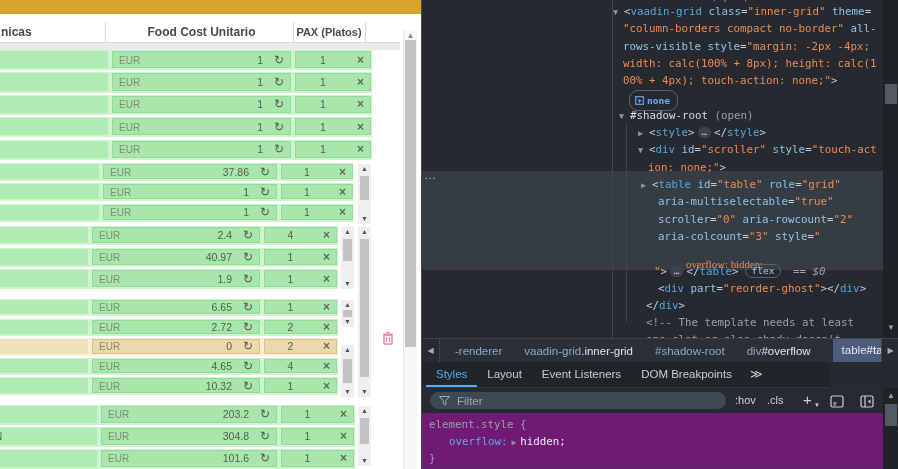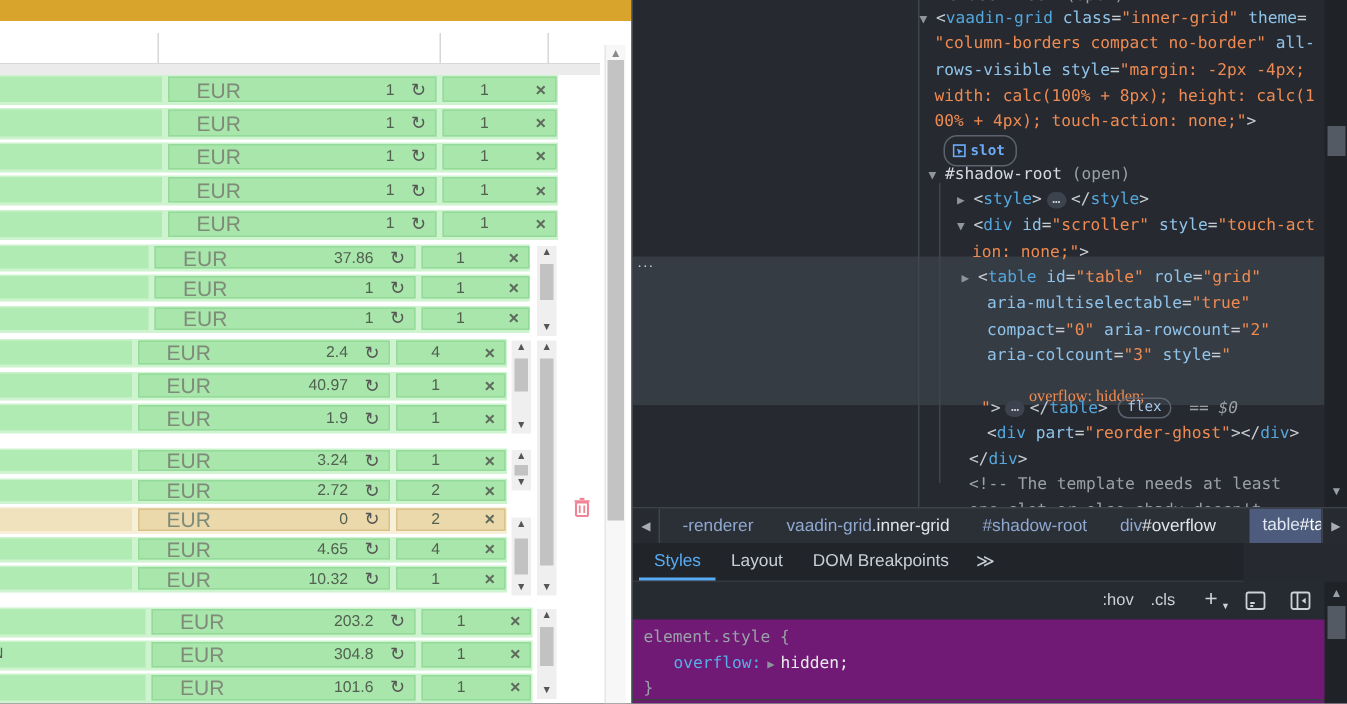--- a/index.html
+++ b/index.html
@@ -17,21 +17,21 @@
   .hline{position:absolute;left:0;top:42px;width:400px;height:1px;background:#d8d8d8;}
   .grayband{position:absolute;left:0;top:43px;width:400px;height:7px;background:#ebebeb;}
   .grow{position:absolute;left:0;}
   .row{position:relative;background:#cdf3cf;}
   .row.hl{background:#f7efd8;}
   .c1{position:absolute;left:0;top:1px;bottom:2px;background:#b1ebb4;overflow:hidden;}
   .row.hl .c1{background:#efe2bd;}
   .frag{position:absolute;left:-5px;top:50%;transform:translateY(-50%);font-size:10px;color:#55604f;}
   .cell{position:absolute;top:1px;bottom:2px;background:#a8e6ac;border:1px solid #94da99;box-sizing:border-box;}
   .row.hl .cell{background:#ecd9ab;border-color:#d8c28a;}
-  .cur{position:absolute;left:6px;top:50%;transform:translateY(-50%);font-size:14px;color:#7f8b79;margin-left:12px;}
+  .cur{position:absolute;left:6px;top:50%;transform:translateY(-50%);font-size:10px;color:#7f8b79;}
   .cost{position:absolute;right:27px;top:50%;transform:translateY(-50%);font-size:10.5px;color:#51604f;}
   .ref{position:absolute;right:6px;top:50%;transform:translateY(-50%);font-size:12px;color:#555;}
   .paxv{position:absolute;left:0;right:20px;top:50%;transform:translateY(-50%);text-align:center;font-size:10.5px;color:#51604f;}
   .xbtn{position:absolute;right:6px;top:50%;transform:translateY(-50%);font-size:12px;font-weight:bold;color:#5f6b5c;}
   .sb{position:absolute;background:#efefef;width:13px;}
   .sb .ar{position:absolute;left:0;width:13px;height:10px;text-align:center;font-size:7px;color:#555;line-height:10px;}
   .sb .thumb{position:absolute;left:2px;width:9px;background:#c2c2c2;}
   .appsb{position:absolute;left:403px;top:30px;width:13px;height:439px;background:#f7f7f7;border-left:1px solid #e7e7e7;}
   .appsb .ar{position:absolute;left:0;top:1px;width:13px;text-align:center;font-size:8px;color:#8a8a8a;}
   .appsb .thumb{position:absolute;left:1px;top:10px;width:11px;height:307px;background:#c3c3c3;}
@@ -100,20 +100,25 @@
   .stsb .thumb{position:absolute;left:2px;top:16px;width:12px;height:22px;background:#535a63;}
 </style>
 </head>
 <body>
 
 <div class="stage">
 
   <div class="app">
     <div class="topbar"></div>
 
+    <div class="thead">
+      <div class="th th1">nicas</div>
+      <div class="th th2">Food Cost Unitario</div>
+      <div class="th th3">PAX (Platos)</div>
+    </div>
     <div class="vline" style="left:105px"></div>
     <div class="vline" style="left:293px"></div>
     <div class="vline" style="left:365px"></div>
     <div class="hline"></div>
     <div class="grayband"></div>
 
     <div id="groups">
         <div class="grow" style="top: 50px; width: 372px;">
           <div class="row" style="height: 20.2px; margin-bottom: 2.2px;">
             <div class="c1" style="width: 108px;"></div>
@@ -250,21 +255,21 @@
               <span class="paxv">1</span>
               <span class="xbtn">×</span>
             </div>
           </div>
         </div>
         <div class="grow" style="top: 299px; width: 338px;">
           <div class="row" style="height: 17.4px; margin-bottom: 2.2px;">
             <div class="c1" style="width: 88px;"></div>
             <div class="cell" style="left: 92px; width: 168px;">
               <span class="cur">EUR</span>
-              <span class="cost">3.24</span>
+              <span class="cost">6.65</span>
               <span class="ref">↻</span>
             </div>
             <div class="cell" style="left: 264px; width: 73px;">
               <span class="paxv">1</span>
               <span class="xbtn">×</span>
             </div>
           </div>
           <div class="row" style="height: 17.4px; margin-bottom: 2.2px;">
             <div class="c1" style="width: 88px;"></div>
             <div class="cell" style="left: 92px; width: 168px;">
@@ -413,28 +418,28 @@
       <div id="code">
           <div class="cl" style="left: 204px; top: -12px;"><span class="w">#shadow-root</span><span class="o"> (open)</span></div>
           <div class="cl" style="left: 191px; top: 3px;"><span class="a">▼</span><span class="p">&lt;</span><span class="t">vaadin-grid</span><span class="p"> </span><span class="at">class</span><span class="p">=</span><span class="v">"inner-grid"</span><span class="p"> </span><span class="at">theme</span><span class="p">=</span></div>
           <div class="cl" style="left: 201px; top: 20.3px;"><span class="v">"column-borders compact no-border"</span><span class="p"> </span><span class="at">all-</span></div>
           <div class="cl" style="left: 201px; top: 37.6px;"><span class="at">rows-visible</span><span class="p"> </span><span class="at">style</span><span class="p">=</span><span class="v">"margin: -2px -4px;</span></div>
           <div class="cl" style="left: 201px; top: 54.9px;"><span class="v">width: calc(100% + 8px); height: calc(1</span></div>
           <div class="cl" style="left: 201px; top: 72.2px;"><span class="v">00% + 4px); touch-action: none;"</span><span class="p">&gt;</span></div>
           <div class="cl" style="left: 207px; top: 89.5px;"><span class="slotbadge"><svg width="9" height="9" viewBox="0 0 9 9">
                 <rect x="0.7" y="0.7" width="7.6" height="7.6" fill="none" stroke="#6cabf7" stroke-width="1.1"></rect>
                 <path d="M3,3 L7,5 L5,5.6 L4.2,7.4 Z" fill="#6cabf7"></path>
-              </svg><span>slot</span></span></div>
+              </svg><span>none</span></span></div>
           <div class="cl" style="left: 197px; top: 106.8px;"><span class="a">▼</span><span class="w">#shadow-root</span><span class="o"> (open)</span></div>
           <div class="cl" style="left: 216px; top: 124.1px;"><span class="a">▶</span><span class="p">&lt;</span><span class="t">style</span><span class="p">&gt;</span><span class="e">…</span><span class="p">&lt;/</span><span class="t">style</span><span class="p">&gt;</span></div>
           <div class="cl" style="left: 216px; top: 141.4px;"><span class="a">▼</span><span class="p">&lt;</span><span class="t">div</span><span class="p"> </span><span class="at">id</span><span class="p">=</span><span class="v">"scroller"</span><span class="p"> </span><span class="at">style</span><span class="p">=</span><span class="v">"touch-act</span></div>
           <div class="cl" style="left: 226px; top: 158.7px;"><span class="v">ion: none;"</span><span class="p">&gt;</span></div>
           <div class="cl" style="left: 219px; top: 176px;"><span class="a">▶</span><span class="p">&lt;</span><span class="t">table</span><span class="p"> </span><span class="at">id</span><span class="p">=</span><span class="v">"table"</span><span class="p"> </span><span class="at">role</span><span class="p">=</span><span class="v">"grid"</span></div>
           <div class="cl" style="left: 236px; top: 193.3px;"><span class="at">aria-multiselectable</span><span class="p">=</span><span class="v">"true"</span></div>
-          <div class="cl" style="left: 236px; top: 210.6px;"><span class="at">compact</span><span class="p">=</span><span class="v">"0"</span><span class="p"> </span><span class="at">aria-rowcount</span><span class="p">=</span><span class="v">"2"</span></div>
+          <div class="cl" style="left: 236px; top: 210.6px;"><span class="at">scroller</span><span class="p">=</span><span class="v">"0"</span><span class="p"> </span><span class="at">aria-rowcount</span><span class="p">=</span><span class="v">"2"</span></div>
           <div class="cl" style="left: 236px; top: 227.9px;"><span class="at">aria-colcount</span><span class="p">=</span><span class="v">"3"</span><span class="p"> </span><span class="at">style</span><span class="p">=</span><span class="v">"</span></div>
           <div class="cl" style="left: 264px; top: 256px; font-family: Liberation Serif, serif;"><span class="v">overflow: hidden;</span></div>
           <div class="cl" style="left: 232px; top: 262.5px;"><span class="v">"</span><span class="p">&gt;</span><span class="e">…</span><span class="p">&lt;/</span><span class="t">table</span><span class="p">&gt;</span><span class="fx">flex</span><span class="it"> == $0</span></div>
           <div class="cl" style="left: 236px; top: 280px;"><span class="p">&lt;</span><span class="t">div</span><span class="p"> </span><span class="at">part</span><span class="p">=</span><span class="v">"reorder-ghost"</span><span class="p">&gt;&lt;/</span><span class="t">div</span><span class="p">&gt;</span></div>
           <div class="cl" style="left: 224px; top: 297px;"><span class="p">&lt;/</span><span class="t">div</span><span class="p">&gt;</span></div>
           <div class="cl" style="left: 224px; top: 314px;"><span class="c">&lt;!-- The template needs at least</span></div>
           <div class="cl" style="left: 224px; top: 331px;"><span class="c">one slot or else shady doesn't</span></div>
         </div>
       <div class="elsb">
         <div class="thumb"></div>
@@ -450,25 +455,32 @@
           <div class="crumb"><span class="tg">#shadow-root</span><span class="sf"></span></div>
           <div class="crumb"><span class="tg">div</span><span class="sf">#overflow</span></div>
           <div class="crumb sel"><span class="tg">table</span><span class="sf">#table</span></div>
         </div>
       <div class="cbtn cfwd">▶</div>
     </div>
 
     <div class="tabs" id="tabs">
         <div class="tab active">Styles</div>
         <div class="tab">Layout</div>
+        <div class="tab">Event Listeners</div>
         <div class="tab">DOM Breakpoints</div>
         <div class="moretabs">≫</div>
       </div>
 
     <div class="stoolbar">
+      <div class="fpill">
+        <svg width="11" height="10" viewBox="0 0 11 10">
+          <path d="M0.5,0.5 H10.5 L6.8,4.6 V9.2 L4.2,7.4 V4.6 Z" fill="none" stroke="#9fa8b0" stroke-width="1"></path>
+        </svg>
+        <span class="flabel">Filter</span>
+      </div>
       <div class="ttog thov">:hov</div>
       <div class="ttog tcls">.cls</div>
       <div class="ttog tplus">+</div>
       <div class="plusdrop">▼</div>
       <div class="ticon ticon1">
         <svg width="14" height="13" viewBox="0 0 14 13">
           <rect x="1" y="1" width="12" height="11" rx="1.5" fill="none" stroke="#ccd2d9" stroke-width="1.2"></rect>
           <line x1="3.5" y1="8" x2="6.5" y2="8" stroke="#ccd2d9" stroke-width="1.2"></line>
           <line x1="3.5" y1="10" x2="5.5" y2="10" stroke="#ccd2d9" stroke-width="1.2"></line>
         </svg>

